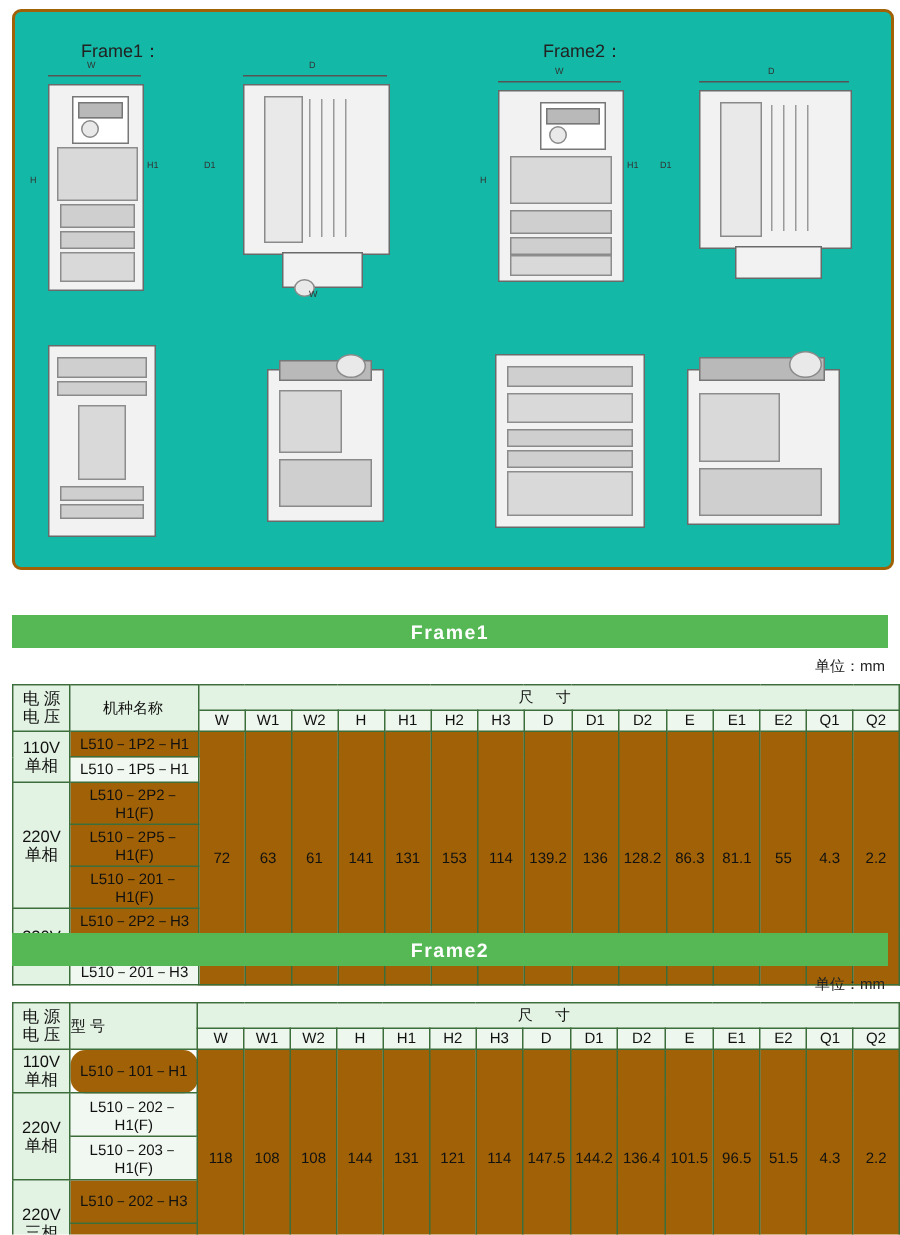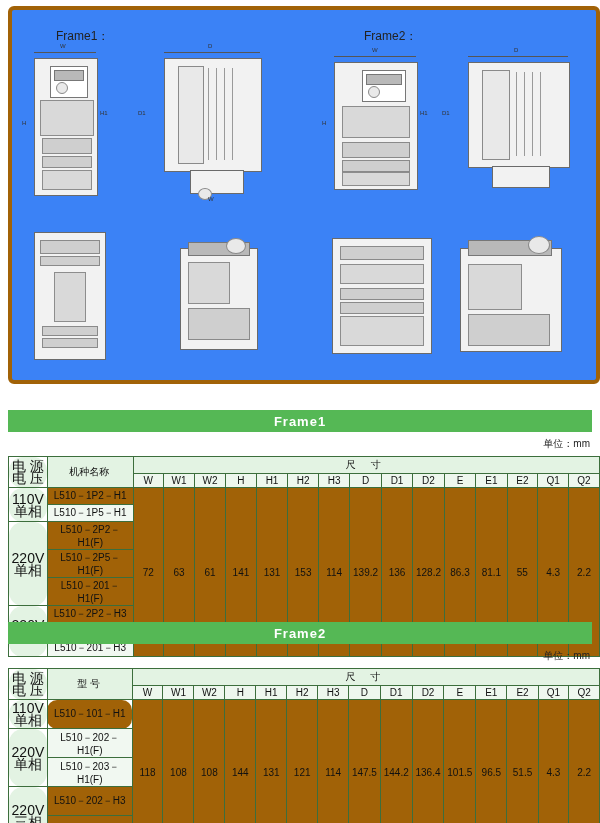--- a/index.html
+++ b/index.html
@@ -7,21 +7,21 @@
     width:600px;height:823px;
     background:#ffffff;
     font-family:"Liberation Sans", sans-serif;
     font-size:11px;
     color:#111;
     position:relative;
     overflow:hidden;
   }
   .diagram-panel{
     position:absolute;left:8px;top:6px;width:584px;height:370px;
-    border:4px solid #a16207;border-radius:6px;background:#3b82f6;
+    border:2px solid #a16207;border-radius:6px;background:#14b8a6;
   }
   .frame-label{
     position:absolute;font-size:12px;color:#222;font-family:"Liberation Sans",sans-serif;
   }
   .fig{
     position:absolute;border:1px solid #6a6a6a;background:#f2f2f2;
   }
   .fig-inner{position:absolute;border:1px solid #8a8a8a;background:#e9e9e9;}
   .fig-line{position:absolute;background:#9a9a9a;}
   .dimline{position:absolute;background:#555;height:1px;}
@@ -44,21 +44,21 @@
     position:absolute;left:8px;border-collapse:collapse;font-size:10px;
   }
   table.dim td, table.dim th{
     border:1px solid #3c6e3c;padding:1px 2px;text-align:center;vertical-align:middle;
     font-weight:normal;color:#111;
   }
   .hdr-green{background:#e3f3e3;}
   .hdr-green2{background:#eef7ee;}
   .cell-white{background:#a16207;}
   .cell-tint{background:#f1f8f1;}
-  .volt-col{width:34px;font-size:14px;line-height:12px;border-radius:14px;}
+  .volt-col{width:34px;font-size:11px;line-height:12px;}
   .model-col{width:86px;text-align:left;padding-left:6px;}
   .num-col{width:27px;}
   .sz-hdr{letter-spacing:6px;}
 </style>
 </head>
 <body>
 
 <div class="diagram-panel">
 
   <div class="frame-label" style="left:44px;top:18px;">Frame1：</div>
@@ -248,21 +248,21 @@
 <div class="section-bar" style="top:622px;">Frame2</div>
 <div class="unit-note" style="top:649px;">单位：mm</div>
 
 <table class="dim" style="top:668px;">
   <tbody>
       <tr>
     <td class="hdr-green volt-col" rowspan="2">
       <div>电 源</div>
       <div>电 压</div>
     </td>
-    <td class="hdr-green model-col" rowspan="2" style="text-align:center;padding-left:0;">型  号</td>
+    <td class="hdr-green model-col" rowspan="2" style="text-align:left;padding-left:0;">型  号</td>
     <td class="hdr-green sz-hdr" colspan="15">尺  寸</td>
   </tr>
   <tr>
     <td class="hdr-green2 num-col">W</td>
     <td class="hdr-green2 num-col">W1</td>
     <td class="hdr-green2 num-col">W2</td>
     <td class="hdr-green2 num-col">H</td>
     <td class="hdr-green2 num-col">H1</td>
     <td class="hdr-green2 num-col">H2</td>
     <td class="hdr-green2 num-col">H3</td>

